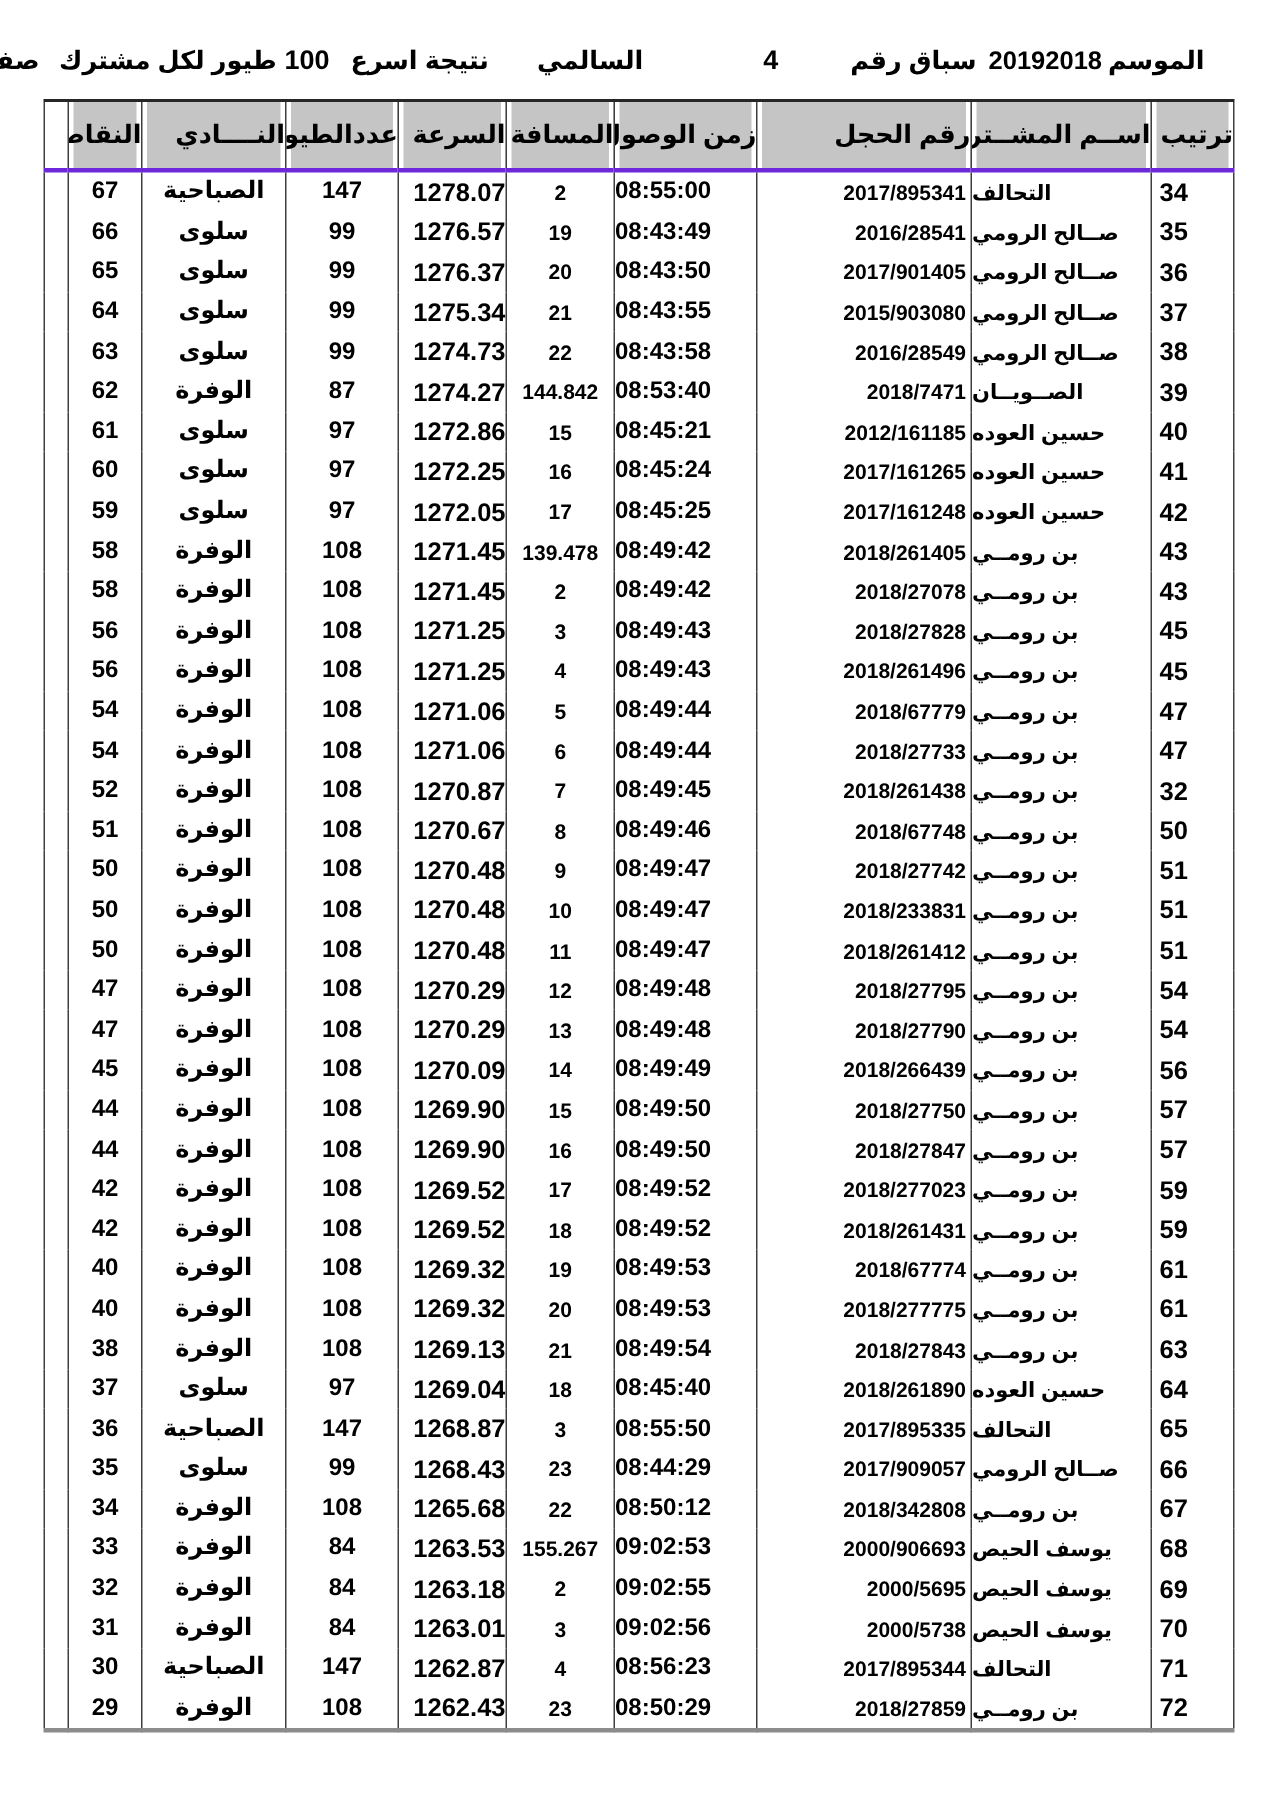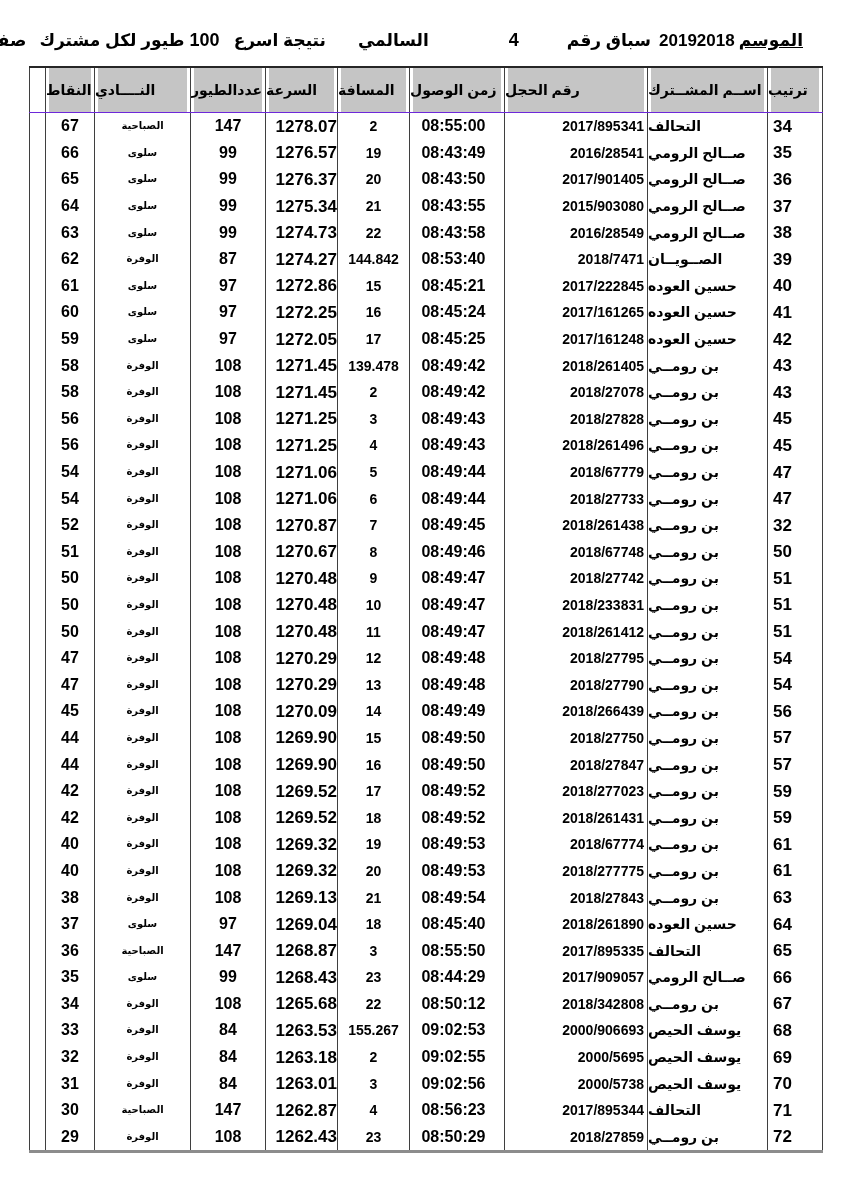--- a/index.html
+++ b/index.html
@@ -12,21 +12,21 @@
     font-family:"Liberation Sans","DejaVu Sans",sans-serif;
     font-weight:bold;
     overflow:hidden;
   }
   
   .topline{
     position:absolute;top:30px;right:25px;left:20px;
     display:flex;direction:rtl;align-items:baseline;
     font-size:17px;white-space:nowrap;
   }
-  .topline > :nth-child(1){margin-right:20px;margin-left:4px;text-decoration:underline;}
+  .topline > :nth-child(1){margin-right:20px;margin-left:4px;}
   .topline > :nth-child(1) ~ *{flex:0 0 auto;}
   .topline > :nth-child(2){margin-left:8px;font-size:17px;text-align:right;}
   .topline > :nth-child(3){margin-left:48px;text-align:right;}
   .topline > :nth-child(4){margin-left:80px;font-size:18px;}
   .topline > :nth-child(5){margin-left:32px;}
   .topline > :nth-child(6){margin-left:14px;}
   .topline > :nth-child(7){margin-left:5px;font-size:18px;}
   .topline > :nth-child(8){margin-left:13px;}
   .topline > :nth-child(9){margin-left:22px;}
   .topline > :nth-child(10){font-size:18px;}
@@ -44,39 +44,39 @@
   }
   .results th,.results td{
     border-right:1px solid #3f3f3f;
     overflow:hidden;white-space:nowrap;
     padding:0;
   }
   .results th{
     height:44px;
     background:#c5c5c5;
     box-shadow:inset 3px 0 0 #fff,inset -3px 0 0 #fff;
-    border-bottom:1px solid #6d28d9;
-    font-size:14px;
-    text-align:left;vertical-align:middle;
+    border-bottom:3px solid #6d28d9;
+    font-size:17px;
+    text-align:right;vertical-align:middle;
   }
   .results th.c-edge{background:#fff;box-shadow:none;}
   .results td{
     height:26.6px;
     vertical-align:middle;
     font-size:17px;
     line-height:1;
   }
   td.c-rank   {text-align:left;  padding-left:5px;  font-size:17px;}
   td.c-name   {text-align:left; padding-right:13px;font-size:14px;}
   td.c-ring   {text-align:right; padding-right:3px; font-size:14px;}
-  td.c-arrival{text-align:center; padding-right:7px; font-size:16px;}
+  td.c-arrival{text-align:left; padding-right:7px; font-size:16px;}
   td.c-distance{text-align:center;font-size:14px;}
   td.c-speed  {text-align:right; padding-right:0; font-size:17px;}
   td.c-birds  {text-align:center;font-size:16px;}
-  td.c-club   {text-align:center;font-size:10px;}
+  td.c-club   {text-align:center;font-size:16px;}
   td.c-points {text-align:center;font-size:16px;}
 </style>
 </head>
 <body>
 
 <div class="page">
 
   <div class="topline">
     <span>الموسم</span>
     <span>20192018</span>
@@ -186,21 +186,21 @@
           <td class="c-distance">144.842</td>
           <td class="c-speed">1274.27</td>
           <td class="c-birds">87</td>
           <td class="c-club">الوفرة</td>
           <td class="c-points">62</td>
           <td class="c-edge"></td>
         </tr>
         <tr>
           <td class="c-rank">40</td>
           <td class="c-name">حسين العوده</td>
-          <td class="c-ring">2017/222845</td>
+          <td class="c-ring">2012/161185</td>
           <td class="c-arrival">08:45:21</td>
           <td class="c-distance">15</td>
           <td class="c-speed">1272.86</td>
           <td class="c-birds">97</td>
           <td class="c-club">سلوى</td>
           <td class="c-points">61</td>
           <td class="c-edge"></td>
         </tr>
         <tr>
           <td class="c-rank">41</td>

